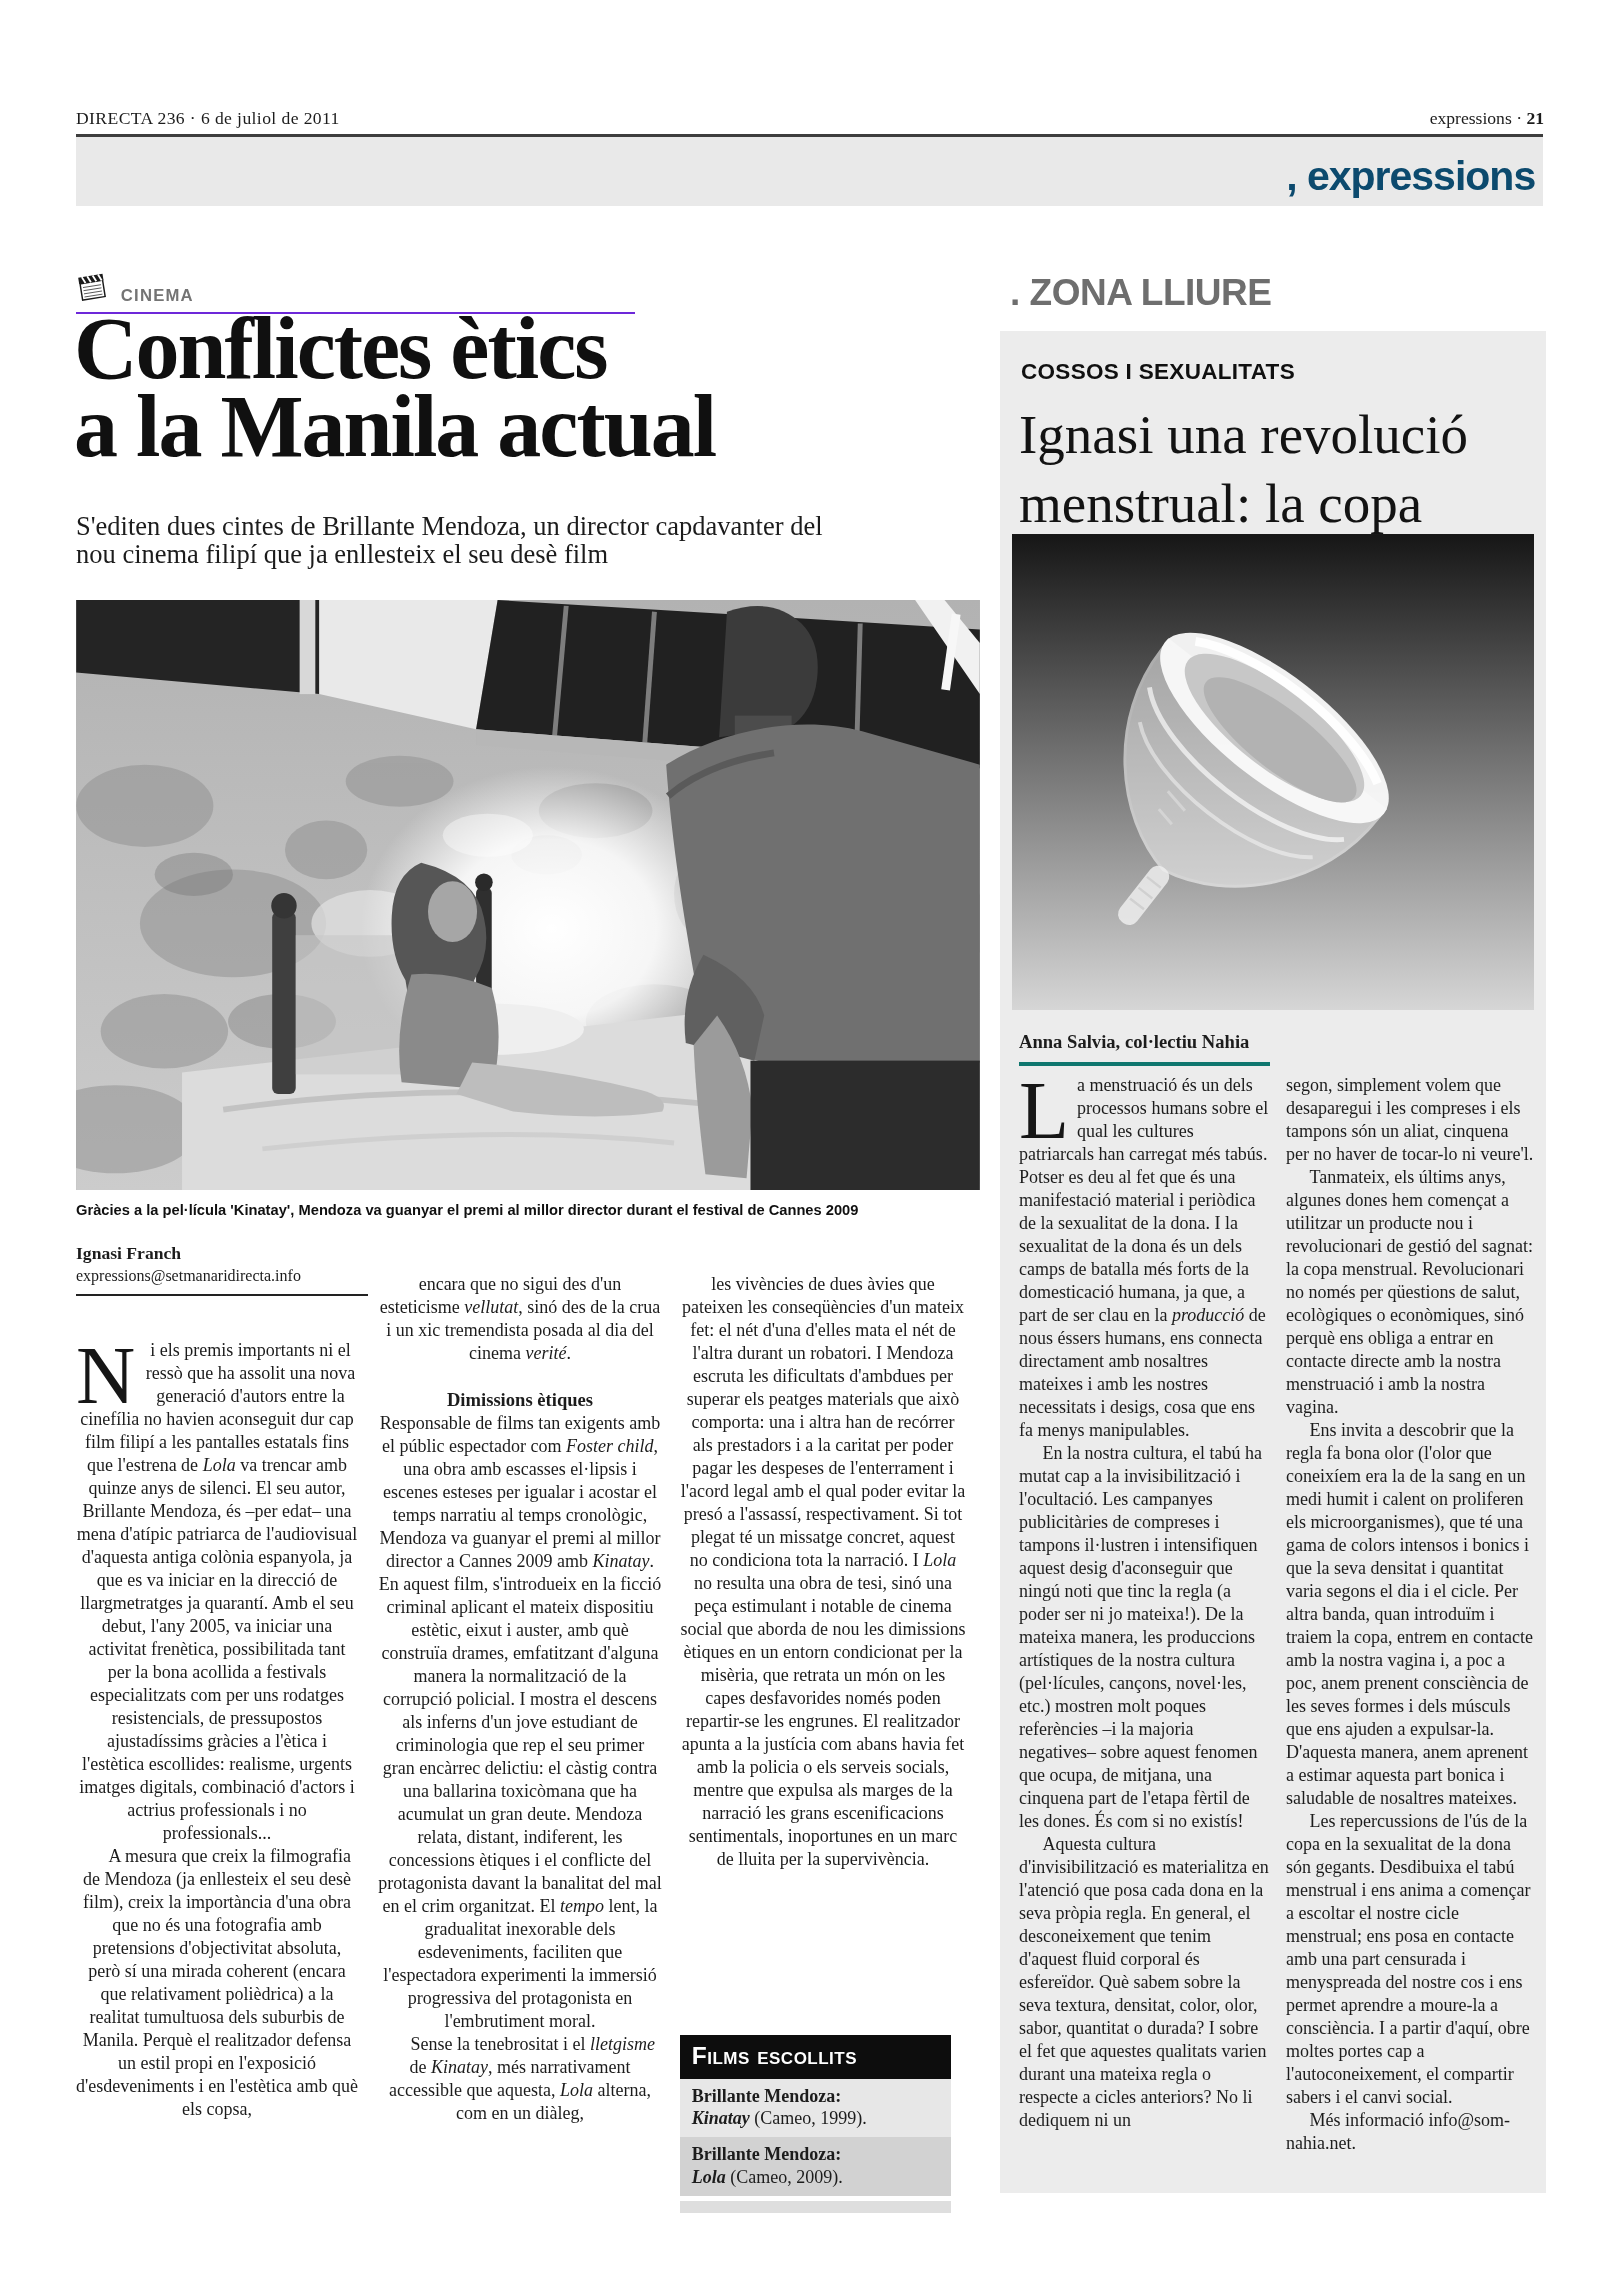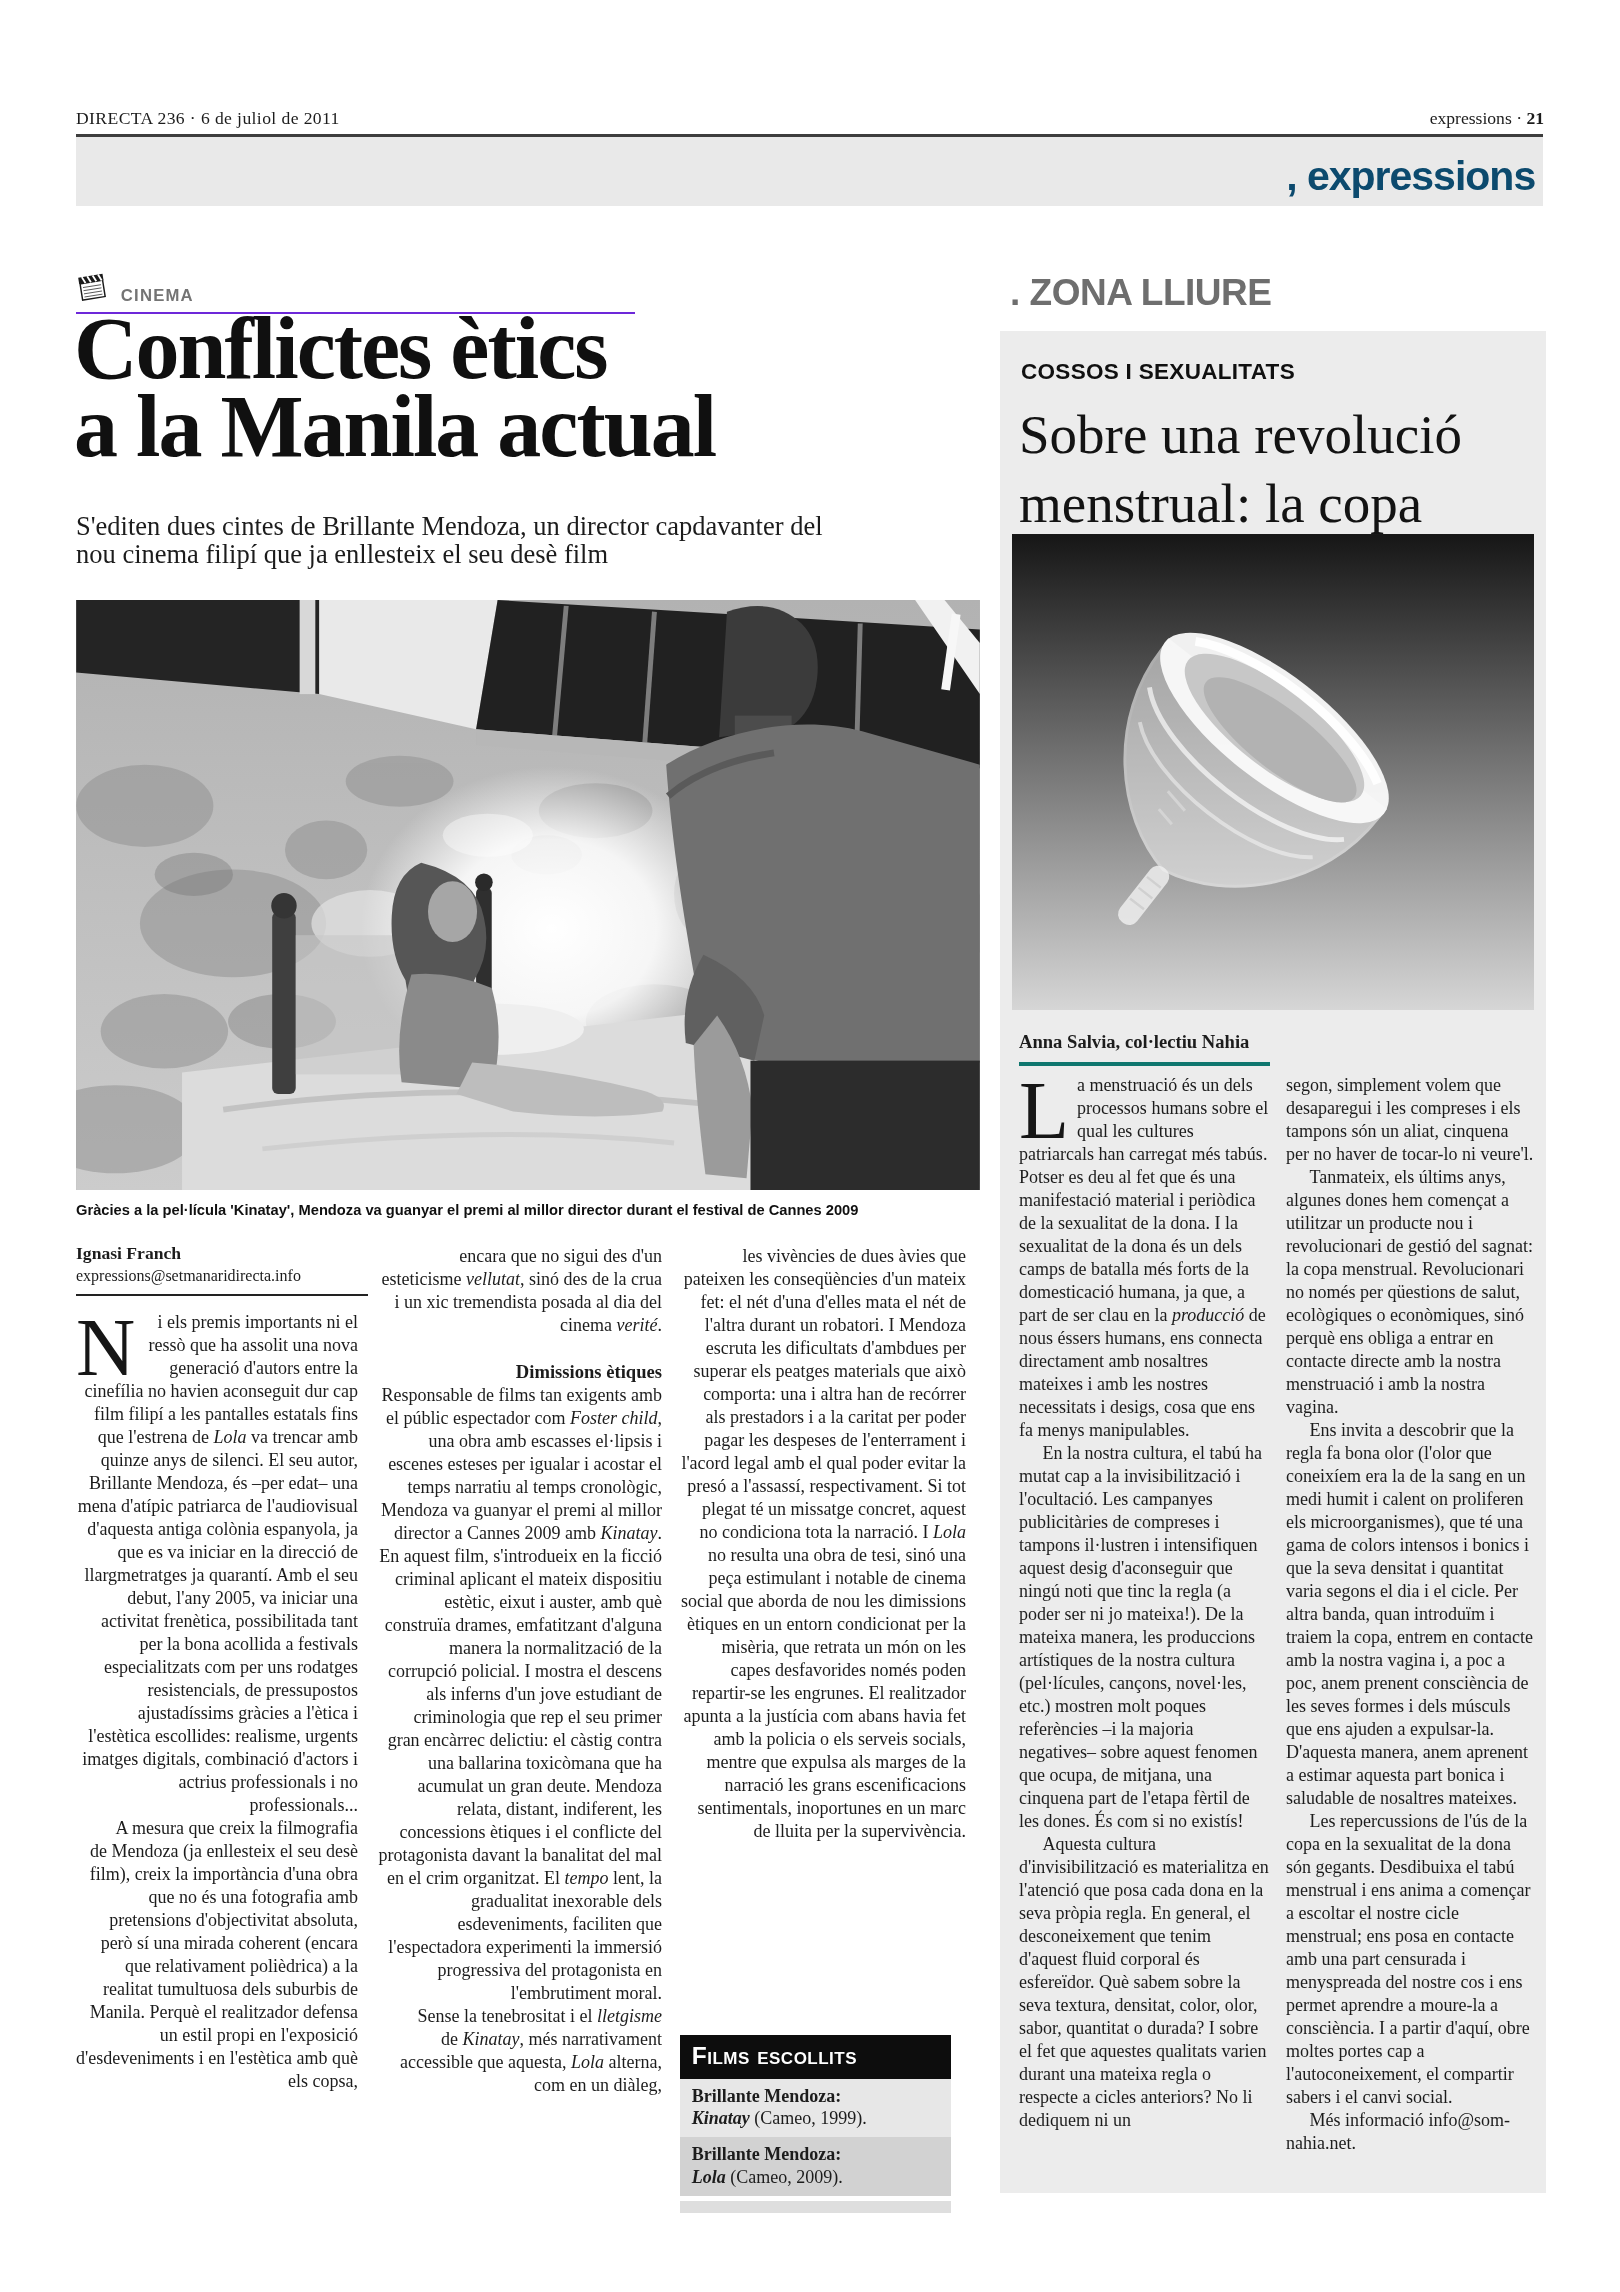--- a/index.html
+++ b/index.html
@@ -27,21 +27,21 @@
   #headline{left:74px;top:310px;width:912px;font-weight:bold;font-size:88px;line-height:78px;
     letter-spacing:-2px;color:#101010;}
   #subtitle{left:76px;top:512px;width:784px;font-size:26.5px;line-height:28px;}
   #photo-main{left:76px;top:600px;width:904px;height:590px;background:#b9b9b9;}
   #caption{left:76px;top:1202px;width:904px;font-family:"Liberation Sans",sans-serif;
     font-weight:bold;font-size:14.7px;color:#101010;}
   #byline{left:76px;top:1243px;width:292px;border-bottom:2px solid #222;padding-bottom:8.8px;}
   #byline .bname{font-weight:bold;font-size:17.6px;}
   #byline .bemail{font-size:16px;margin-top:2.9px;}
 
-  .bodycol{font-size:18px;line-height:23px;text-align:right;}
+  .bodycol{font-size:18px;line-height:23px;text-align:center;margin-top:28px;}
   #col1{left:76px;top:1311px;width:282px;}
   #col2{left:378px;top:1245px;width:284px;}
   #col3{left:680px;top:1245px;width:286px;}
   .bodycol p{margin:0;}
   .bodycol p.ind{text-indent:25.5px;}
   .subhead{font-weight:bold;font-size:18.6px;margin:22.5px 0 1px 0 !important;}
   .dropcap{float:left;font-size:82px;line-height:65px;padding:3.9px 7.8px 0 0;color:#161616;}
 
   
   #films-box{left:680px;top:2035px;width:271px;}
@@ -219,21 +219,21 @@
     <span class="director">Brillante Mendoza:</span><br>
     <span class="film">Lola</span><span class="detail"> (Cameo, 2009).</span>
   </div>
   <div class="fstrip"></div>
 </div>
 
 <div class="abs" id="zona">. ZONA LLIURE</div>
 <div class="abs" id="sidebar-box"></div>
 <div class="abs sans" id="sb-kicker">COSSOS I SEXUALITATS</div>
 <div class="abs" id="sb-title">
-  <div>Sobre una revolució</div>
+  <div>Ignasi una revolució</div>
   <div>menstrual: la copa</div>
 </div>
 
 <div class="abs" id="photo-cup">
   <svg width="522" height="476" viewBox="0 0 533 486">
     <defs>
       <linearGradient id="cupbg" x1="0" y1="0" x2="0" y2="1">
         <stop offset="0" stop-color="#161616"></stop>
         <stop offset=".45" stop-color="#6e6e6e"></stop>
         <stop offset="1" stop-color="#d6d6d6"></stop>

